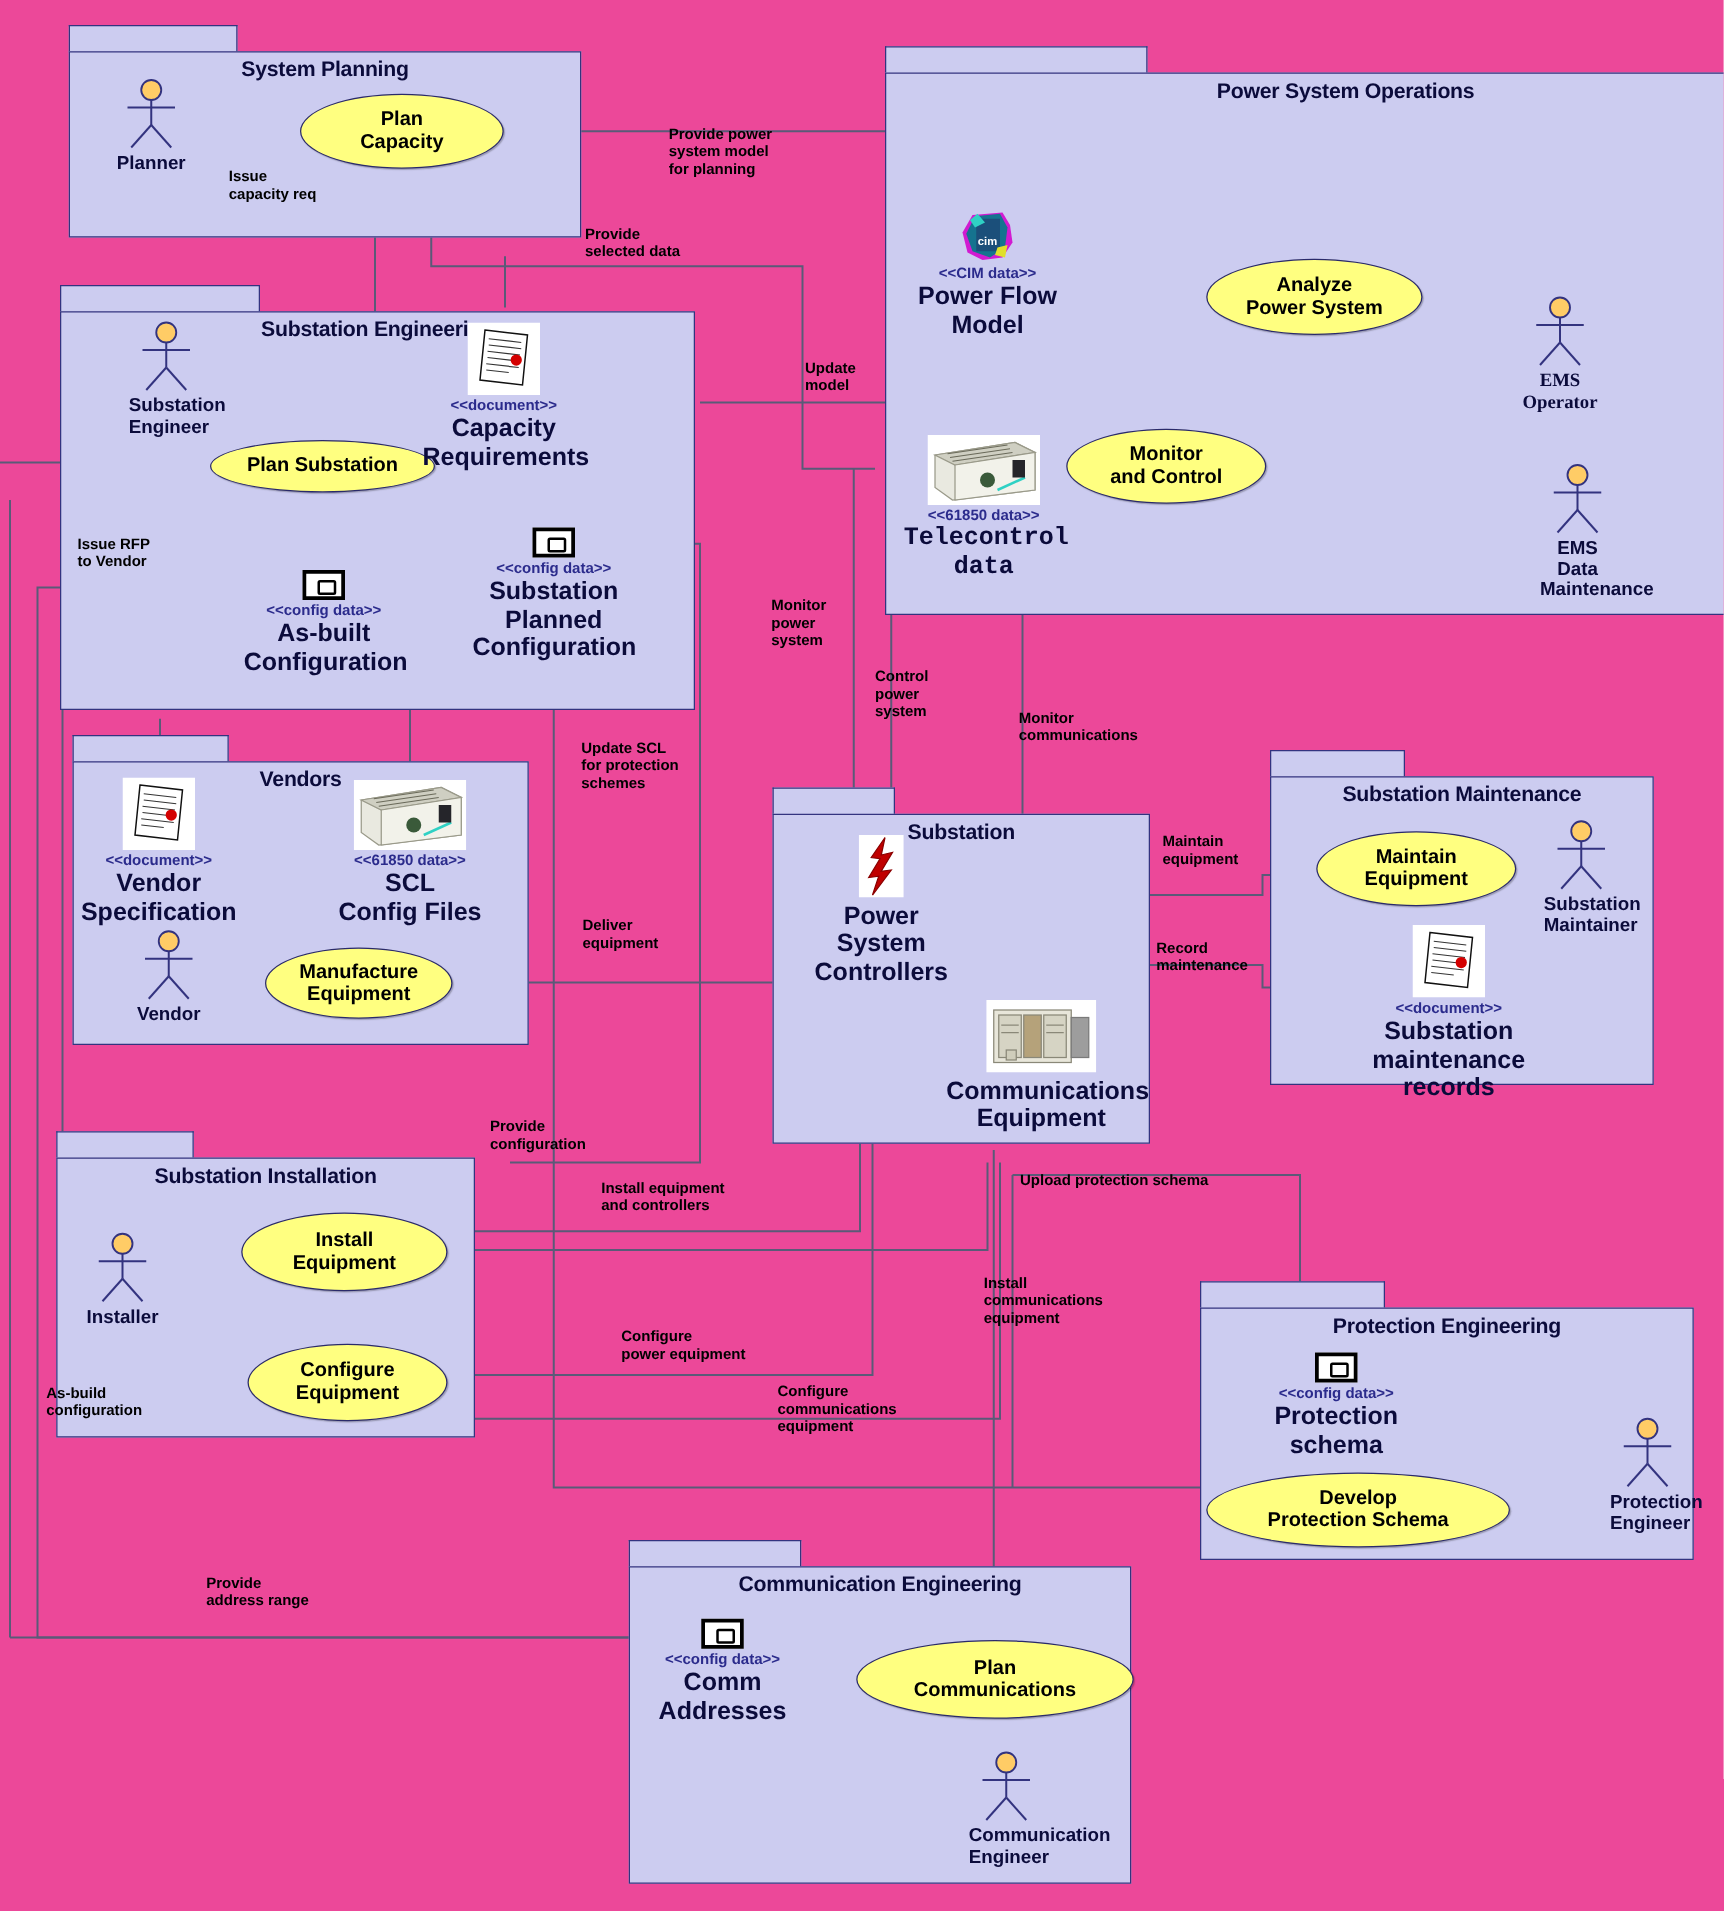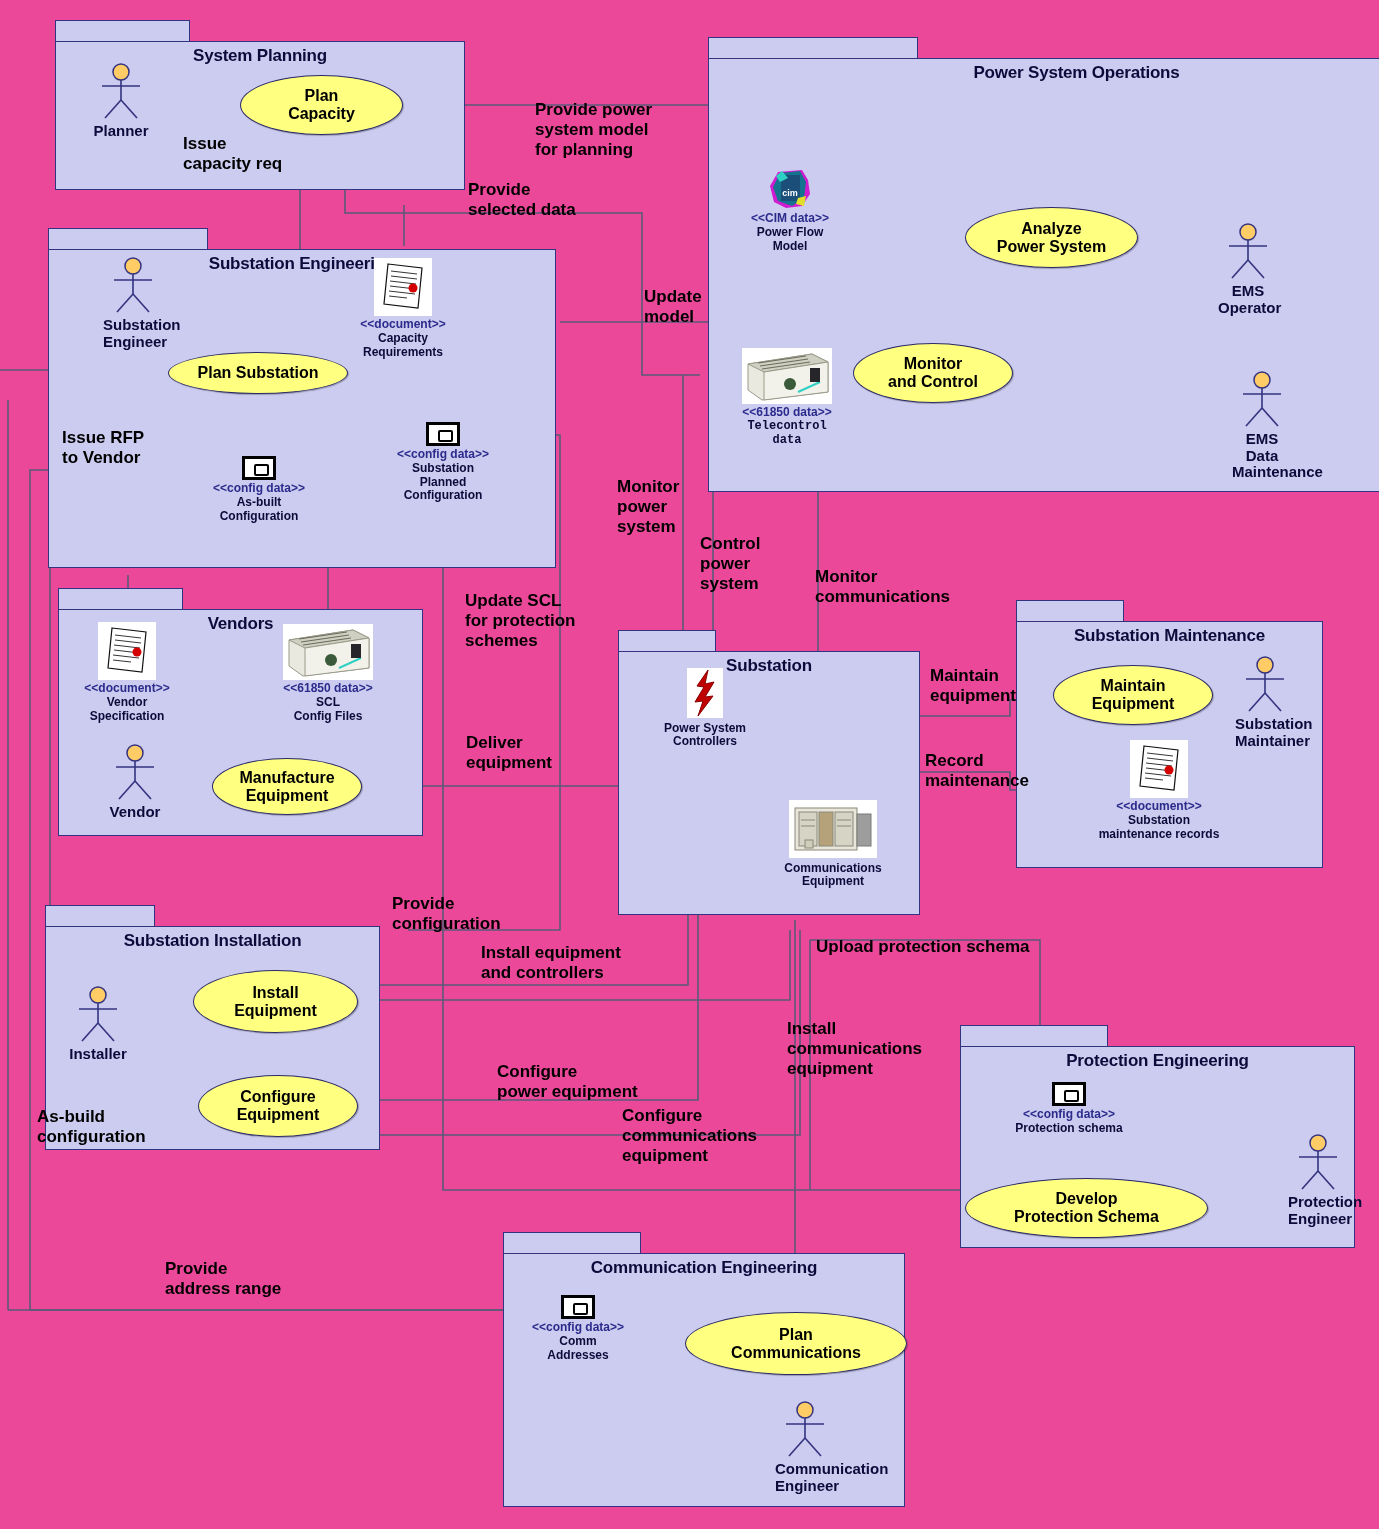--- a/index.html
+++ b/index.html
@@ -47,38 +47,38 @@
   }
 
   
   .art{position:absolute;z-index:6;text-align:center;}
   .art .glyph{display:block;margin:0 auto;}
   .art .stereo{
     font-size:12px;color:#2b2b8c;font-weight:bold;line-height:1.1;
     margin-top:2px;white-space:nowrap;
   }
   .art .aname{
-    font-size:12px;font-weight:bold;color:#0b0b3b;line-height:1.12;
+    font-size:20px;font-weight:bold;color:#0b0b3b;line-height:1.12;
     margin-top:1px;white-space:nowrap;
   }
 
   
   .cfgicon{
     width:34px;height:24px;border:3px solid #000;background:#fff;
     margin:0 auto;position:relative;box-sizing:border-box;
   }
   .cfgicon::after{
     content:"";position:absolute;left:50%;top:50%;
     width:11px;height:8px;margin-left:-5.5px;margin-top:-4px;
     border:2px solid #000;border-radius:2px;background:#fff;
   }
 
   
   .elab{
-    position:absolute;font-size:17px;font-weight:bold;color:#000;
+    position:absolute;font-size:12px;font-weight:bold;color:#000;
     line-height:1.18;z-index:7;white-space:pre-line;
     background:transparent;
   }
 </style>
 </head>
 <body>
 
 <div id="canvas">
 
   <svg id="edges" viewBox="0 0 1379 1529" xmlns="http://www.w3.org/2000/svg">
@@ -274,21 +274,21 @@
     <svg width="60" height="60" viewBox="0 0 60 60">
       <circle cx="30" cy="10" r="8" fill="#ffcc66" stroke="#33337f" stroke-width="1.5"></circle>
       <line x1="30" y1="18" x2="30" y2="38" stroke="#33337f" stroke-width="1.6"></line>
       <line x1="11" y1="24" x2="49" y2="24" stroke="#33337f" stroke-width="1.6"></line>
       <line x1="30" y1="38" x2="14" y2="56" stroke="#33337f" stroke-width="1.6"></line>
       <line x1="30" y1="38" x2="46" y2="56" stroke="#33337f" stroke-width="1.6"></line>
     </svg>
     <div class="alabel" style="white-space: pre-line;">Planner</div>
   </div>
 
-  <div class="actor" style="left:1218px;top:222px;">
+  <div class="actor" style="left:1218px;top:236px;font-family:Liberation Serif, serif;">
     <svg width="60" height="60" viewBox="0 0 60 60">
       <circle cx="30" cy="10" r="8" fill="#ffcc66" stroke="#33337f" stroke-width="1.5"></circle>
       <line x1="30" y1="18" x2="30" y2="38" stroke="#33337f" stroke-width="1.6"></line>
       <line x1="11" y1="24" x2="49" y2="24" stroke="#33337f" stroke-width="1.6"></line>
       <line x1="30" y1="38" x2="14" y2="56" stroke="#33337f" stroke-width="1.6"></line>
       <line x1="30" y1="38" x2="46" y2="56" stroke="#33337f" stroke-width="1.6"></line>
     </svg>
     <div class="alabel" style="white-space: pre-line;">EMS Operator</div>
   </div>
 

